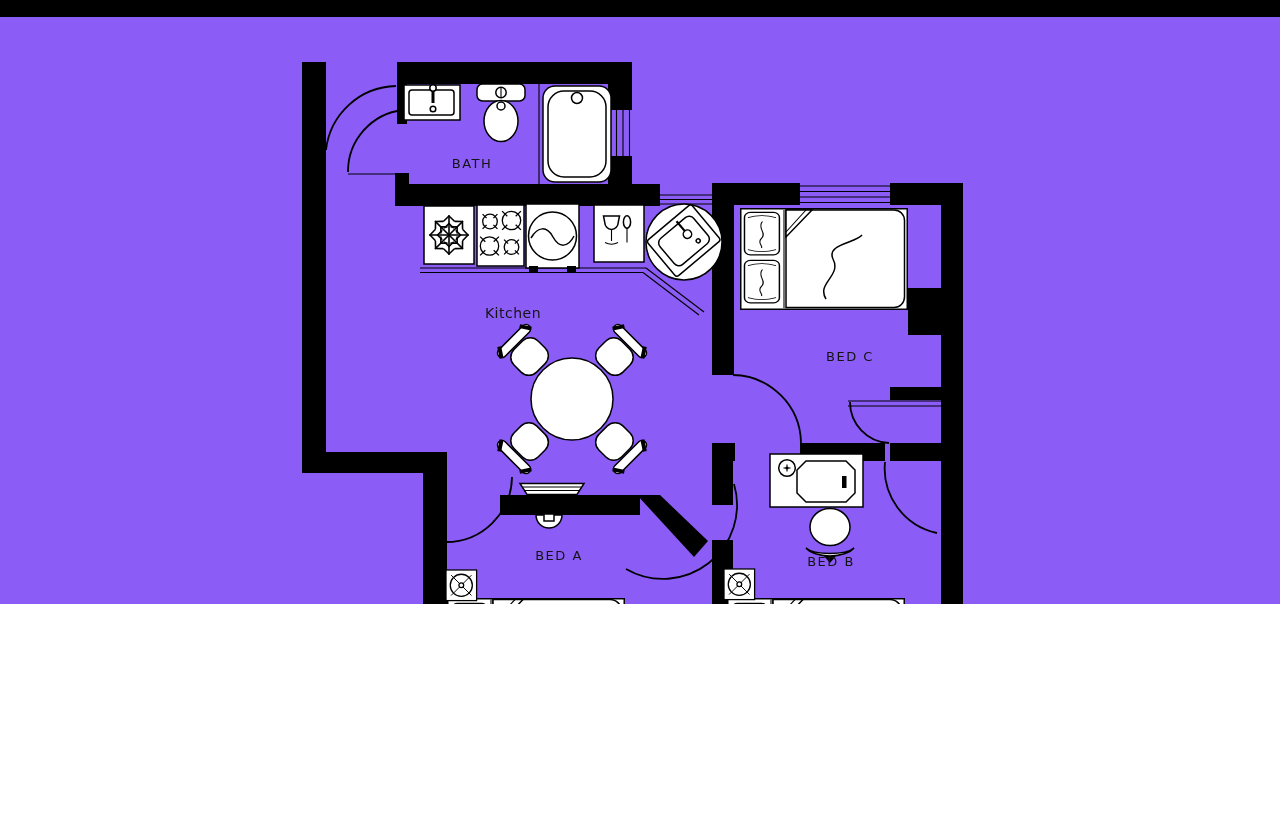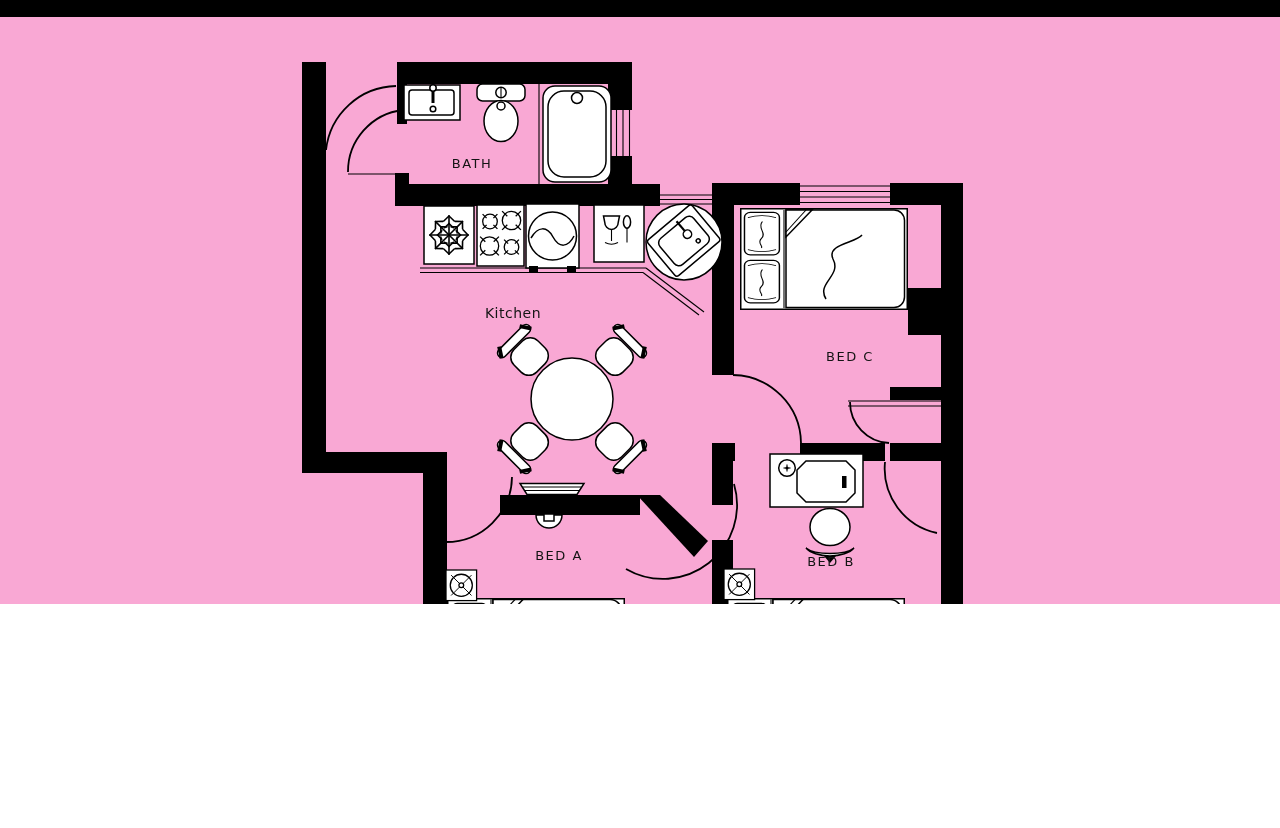--- a/index.html
+++ b/index.html
@@ -1,16 +1,16 @@
 <!DOCTYPE html>
 <html><head>
 <meta charset="utf-8">
 <style>
   html,body{margin:0;padding:0;background:#ffffff;}
-  .stage{width:1280px;height:604px;position:relative;background:#f9a8d4;overflow:hidden;}
+  .stage{width:1280px;height:604px;position:relative;background:#8b5cf6;overflow:hidden;}
   svg{display:block;}
   .wall{fill:#000000;stroke:none;}
   .furn{fill:#ffffff;stroke:#000000;stroke-width:1.5;}
   .ln{fill:none;stroke:#000000;stroke-width:1.5;}
   .thin{fill:none;stroke:#000000;stroke-width:1.1;}
   .arc{fill:none;stroke:#000000;stroke-width:1.8;}
   .blk{fill:#000000;stroke:none;}
   text.room-label{font-family:"DejaVu Sans", sans-serif;fill:#141414;text-anchor:middle;}
   .lbl-caps{font-size:13px;letter-spacing:1.5px;}
   .lbl-kitchen{font-size:14px;letter-spacing:0.5px;}

